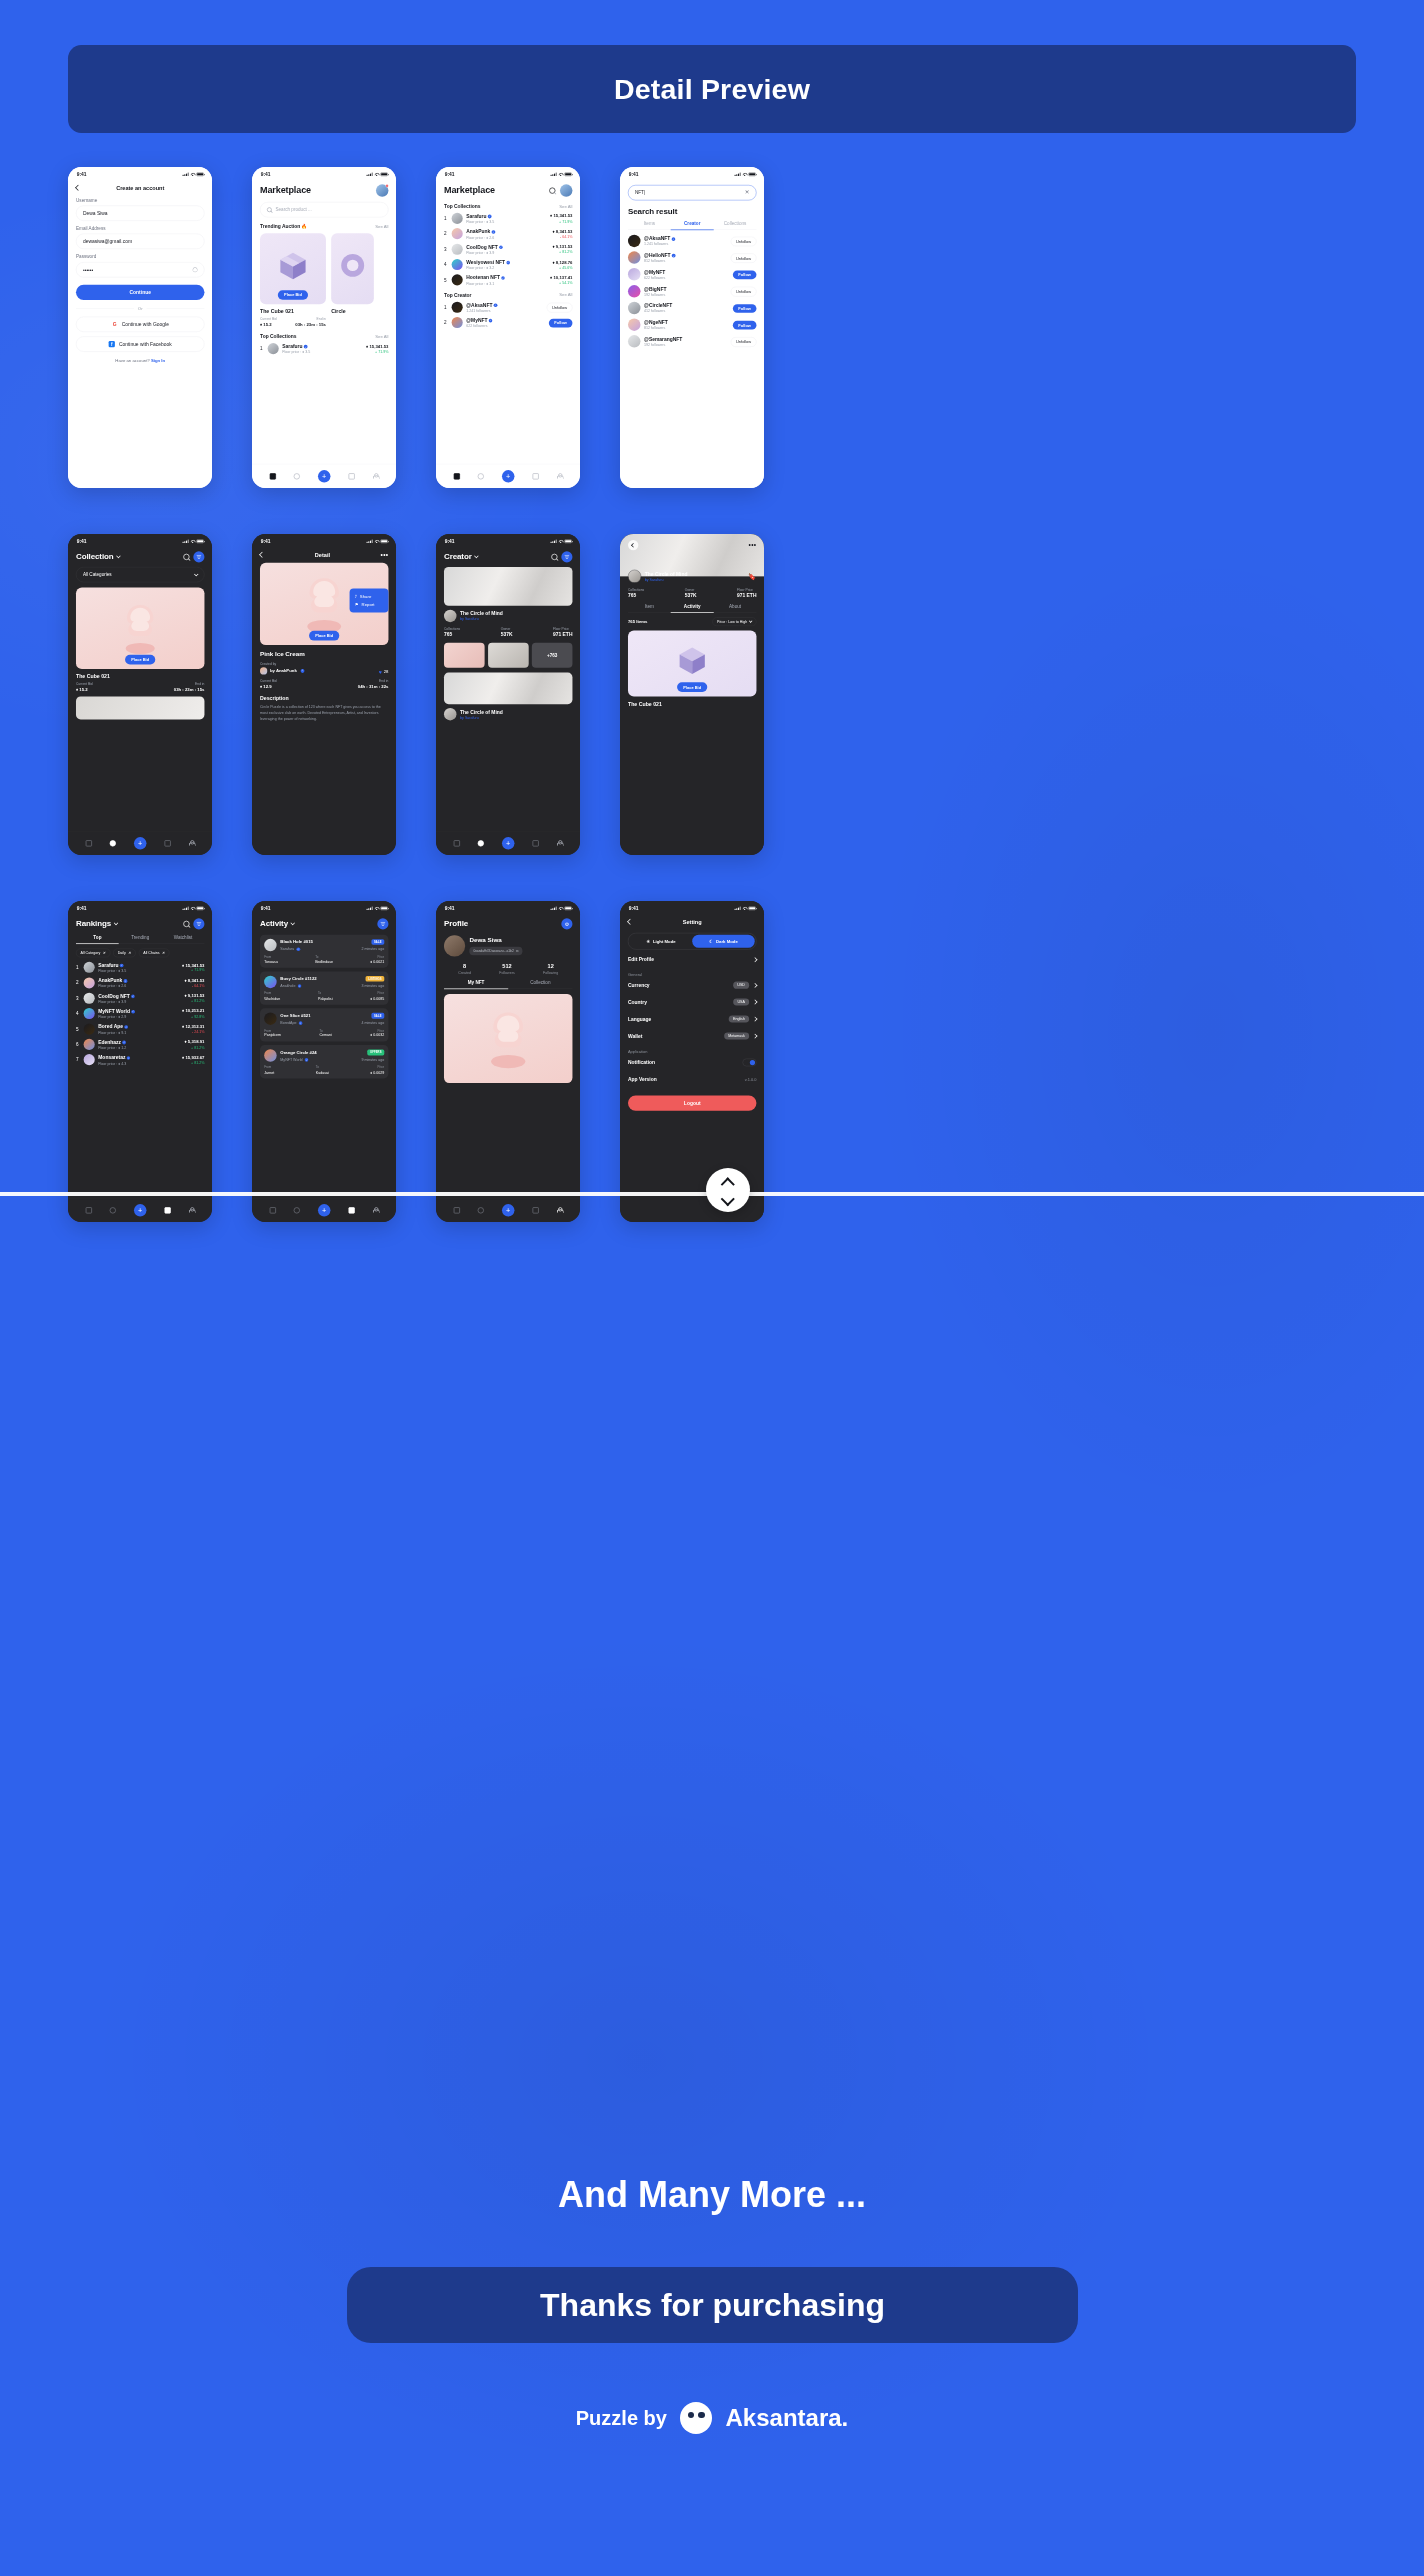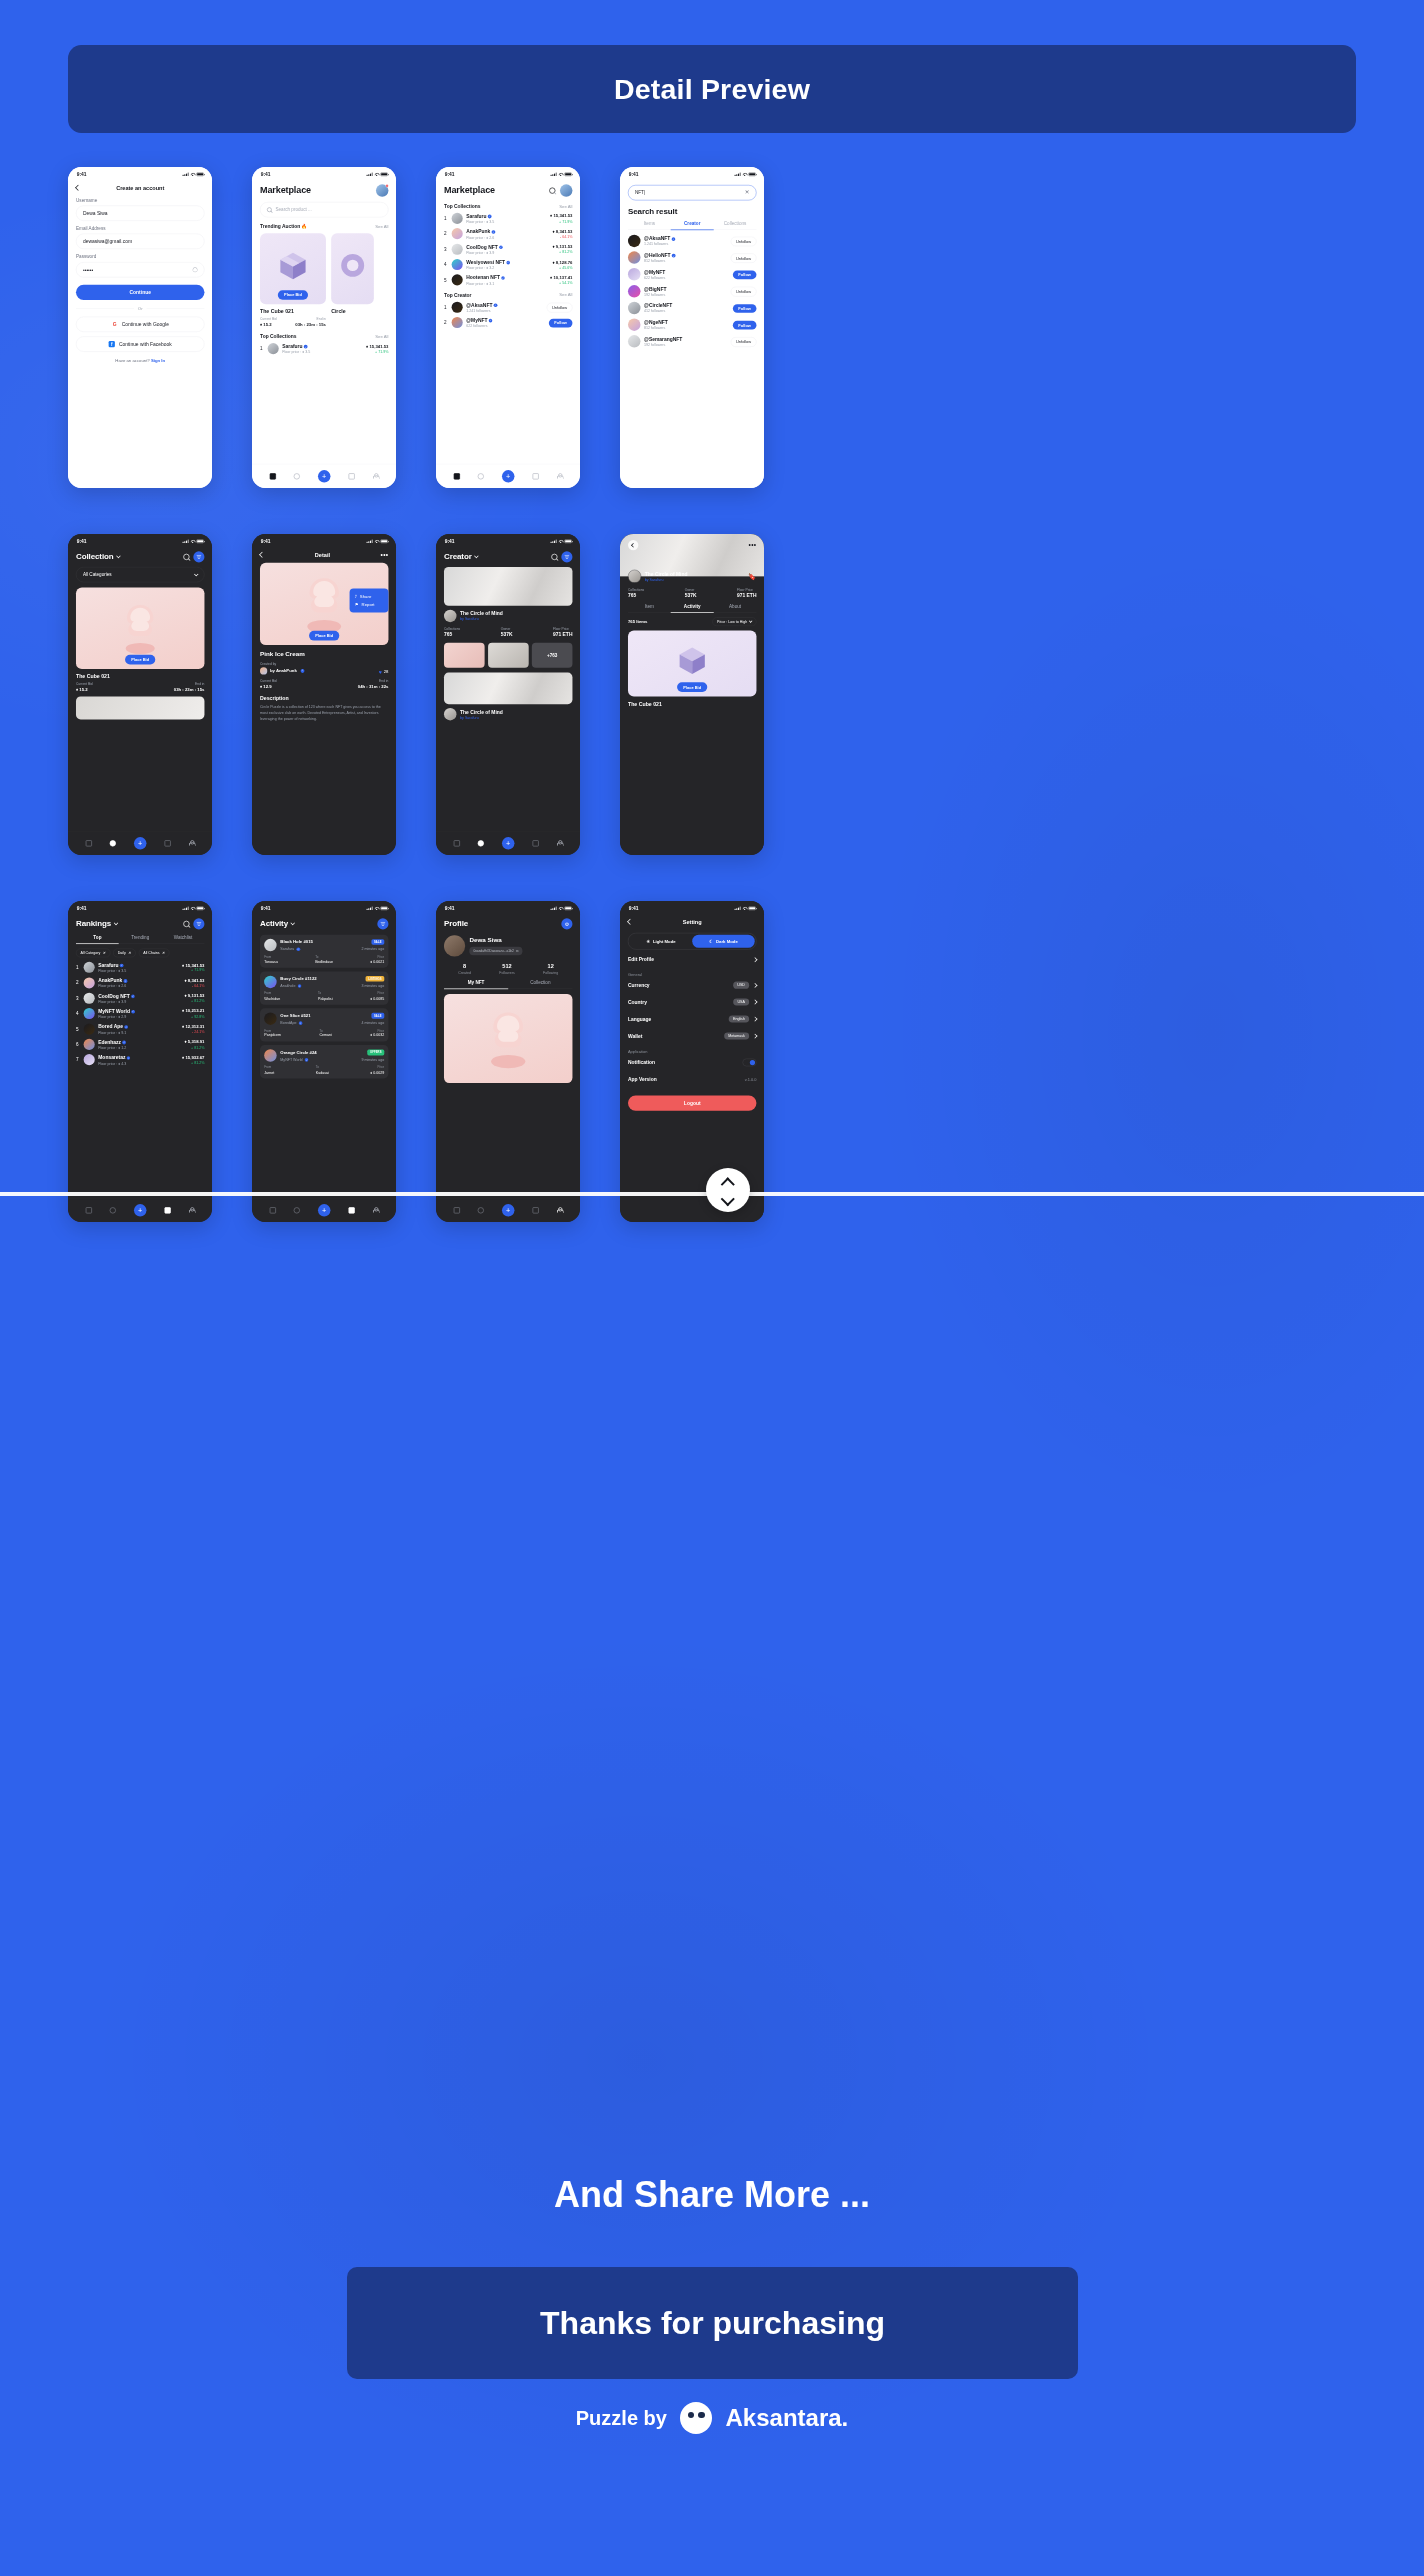--- a/index.html
+++ b/index.html
@@ -180,21 +180,21 @@
 
   
   .prof-av{width:61px;height:61px;border-radius:50%;background:linear-gradient(140deg,#8f7a6a,#5d4a3c);}
   .addr{background:#3a3a3f;color:#b9bdc5;font-size:9.5px;padding:5.7px 11.4px;border-radius:11.4px;display:inline-flex;gap:6.6px;align-items:center;margin-top:8.5px;}
   .pstat{display:flex;justify-content:space-around;margin-top:19px;}
   .pstat .v{font-size:16px;font-weight:700;color:#fff;text-align:center;}
   .pstat .k{font-size:10.4px;color:#8b9099;text-align:center;margin-top:3.8px;}
 
   
   .many{position:absolute;left:0;right:0;top:2174px;text-align:center;color:#fff;font-size:36px;font-weight:700;}
-  .thanks{position:absolute;left:347px;top:2267px;width:731px;height:112px;background:#1e3a8c;border-radius:10px;
+  .thanks{position:absolute;left:347px;top:2267px;width:731px;height:76px;background:#1e3a8c;border-radius:24px;
      display:flex;align-items:center;justify-content:center;}
   .thanks span{color:#fff;font-size:32px;font-weight:700;}
   .credit{position:absolute;left:0;right:0;top:2402px;display:flex;align-items:center;justify-content:center;gap:13.3px;color:#fff;}
   .credit .by{font-size:20px;font-weight:700;}
   .credit .mark{width:32px;height:32px;border-radius:50%;background:#fff;position:relative;}
   .credit .mark:before{content:"";position:absolute;left:7.6px;top:9.5px;width:6.6px;height:6.6px;border-radius:50%;background:#1b2a4a;}
   .credit .mark:after{content:"";position:absolute;right:7.6px;top:9.5px;width:6.6px;height:6.6px;border-radius:50%;background:#1b2a4a;}
   .credit .nm2{font-size:24px;font-weight:700;}
 
   .whiteline{position:absolute;left:0;right:0;top:1192px;height:3.8px;background:#fff;opacity:.95;}
@@ -1296,21 +1296,21 @@
       </div>
     </div>
   </div>
 
   <div class="whiteline"></div>
   <div class="scrollcirc">
       <i class="up"></i>
       <i class="dn"></i>
     </div>
 
-  <div class="many">And Share More ...</div>
+  <div class="many">And Many More ...</div>
   <div class="thanks">
     <span>Thanks for purchasing</span>
   </div>
   <div class="credit">
     <span class="by">Puzzle by</span>
     <span class="mark"></span>
     <span class="nm2">Aksantara.</span>
   </div>
 </div>
 

